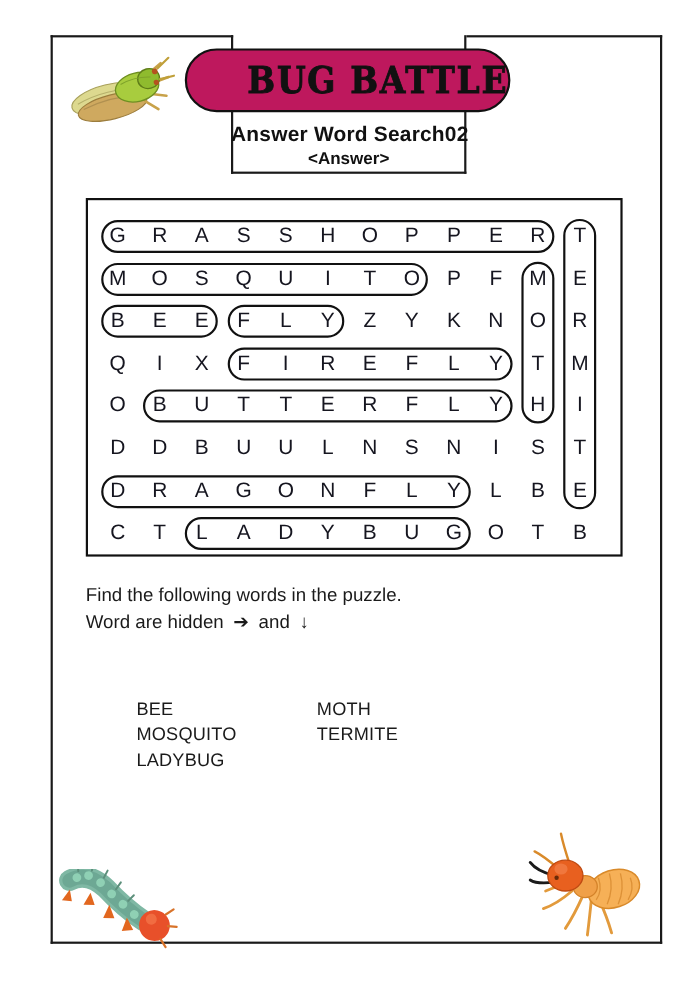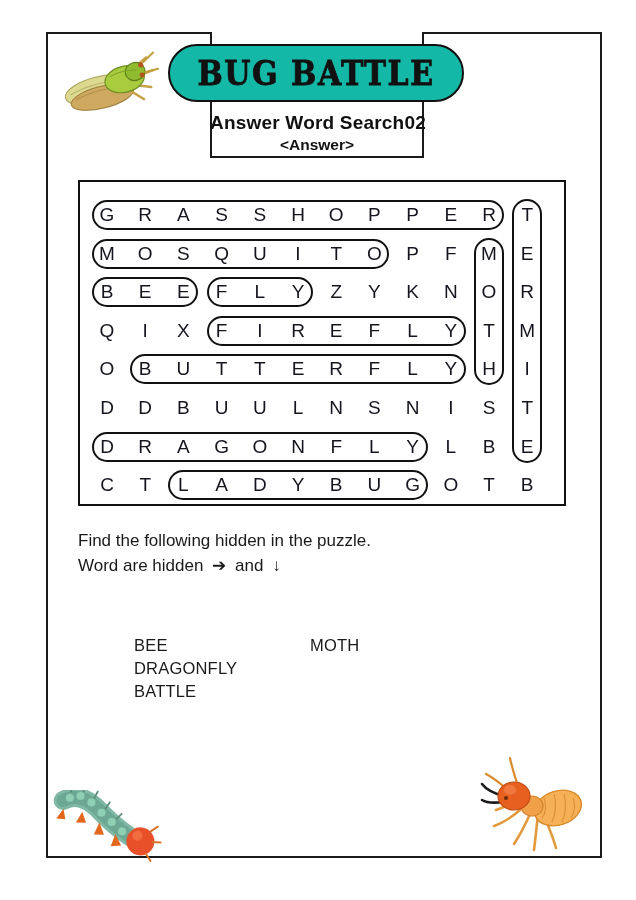--- a/index.html
+++ b/index.html
@@ -74,24 +74,24 @@
   
   #title-banner {
     position: absolute;
     left: 168px;
     top: 44px;
     width: 296px;
     height: 58px;
     box-sizing: border-box;
     border: 2.5px solid #111;
     border-radius: 29px;
-    background: #14b8a6;
+    background: #be185d;
     display: flex;
     align-items: center;
-    justify-content: center;
+    justify-content: flex-end;
   }
   #title-text {
     font-family: "DejaVu Serif", serif;
     font-size: 30px;
     font-weight: 700;
     letter-spacing: 1.5px;
     color: #111;
     -webkit-text-stroke: 0.7px #111;
     transform: scaleY(1.12);
   }
@@ -167,22 +167,21 @@
     padding: 0 4px;
   }
 
   
   #word-list {
     position: absolute;
     left: 124px;
     top: 634px;
     width: 420px;
     display: flex;
-    gap: 12px;
-    margin-left: 10px;
+    gap: 0;
   }
   .word-col {
     display: flex;
     flex-direction: column;
   }
   .word-col.c1 { width: 164px; }
   .word-col.c2 { width: 164px; }
   .word-col.c3 { width: 120px; }
   .word-item {
     font-size: 16.5px;
@@ -416,31 +415,32 @@
       <span class="grid-letter" style="left: 243.2px; top: 292.2px;">B</span>
       <span class="grid-letter" style="left: 281.4px; top: 292.2px;">U</span>
       <span class="grid-letter" style="left: 319.6px; top: 292.2px;">G</span>
       <span class="grid-letter" style="left: 357.8px; top: 292.2px;">O</span>
       <span class="grid-letter" style="left: 396px; top: 292.2px;">T</span>
       <span class="grid-letter" style="left: 434.2px; top: 292.2px;">B</span>
     </div>
 </div>
 
 <div id="instructions">
-  <div class="line1">Find the following hidden in the puzzle.</div>
+  <div class="line1">Find the following words in the puzzle.</div>
   <div class="line2">
     <span>Word are hidden</span>
     <span class="arrow">➔</span>
     <span>and</span>
     <span class="arrow">↓</span>
   </div>
 </div>
 
 <div id="word-list">
   <div class="word-col c1">
       <div class="word-item">BEE</div>
-      <div class="word-item">DRAGONFLY</div>
-      <div class="word-item">BATTLE</div>
+      <div class="word-item">MOSQUITO</div>
+      <div class="word-item">LADYBUG</div>
     </div>
   <div class="word-col c3">
       <div class="word-item">MOTH</div>
+      <div class="word-item">TERMITE</div>
     </div>
 </div>
 
 </body></html>

